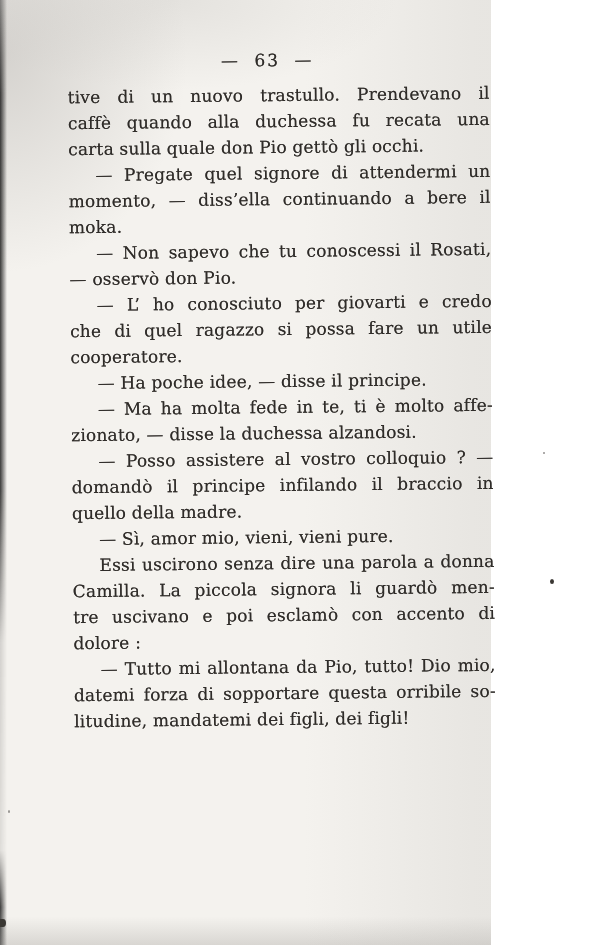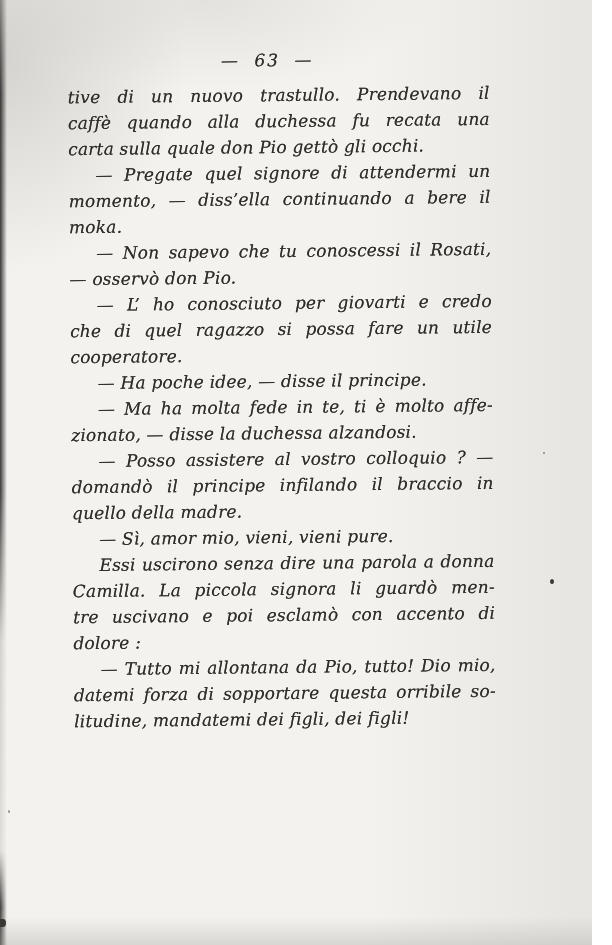--- a/index.html
+++ b/index.html
@@ -7,34 +7,33 @@
     padding: 0;
     width: 612px;
     height: 945px;
     overflow: hidden;
     font-family: "DejaVu Serif", "Liberation Serif", serif;
   }
 
   
   .page {
     position: relative;
-    width: 592px;
+    width: 491px;
     height: 945px;
     background:
       
       radial-gradient(260px 300px at 0% 6%, rgba(175,172,168,0.45), rgba(175,172,168,0) 72%),
       
       radial-gradient(300px 120px at 35% 0%, rgba(190,188,184,0.30), rgba(190,188,184,0) 75%),
       
       linear-gradient(to right, rgba(255,255,255,0) 62%, rgba(188,186,182,0.22) 97%),
       
       linear-gradient(to top, rgba(165,162,158,0.35), rgba(165,162,158,0) 3%),
       var(--paper, #f4f2ee);
     color: var(--ink, #2f2c29);
-    font-style: italic;
   }
 
   
   .edge-left {
     position: absolute;
     left: 0; top: 0; bottom: 0;
     width: 7px;
     background: linear-gradient(to right, rgba(12,12,12,0.8), rgba(12,12,12,0));
     -webkit-mask-image: linear-gradient(to bottom,
       rgba(0,0,0,0.55) 0%, #000 10%, #000 52%,

